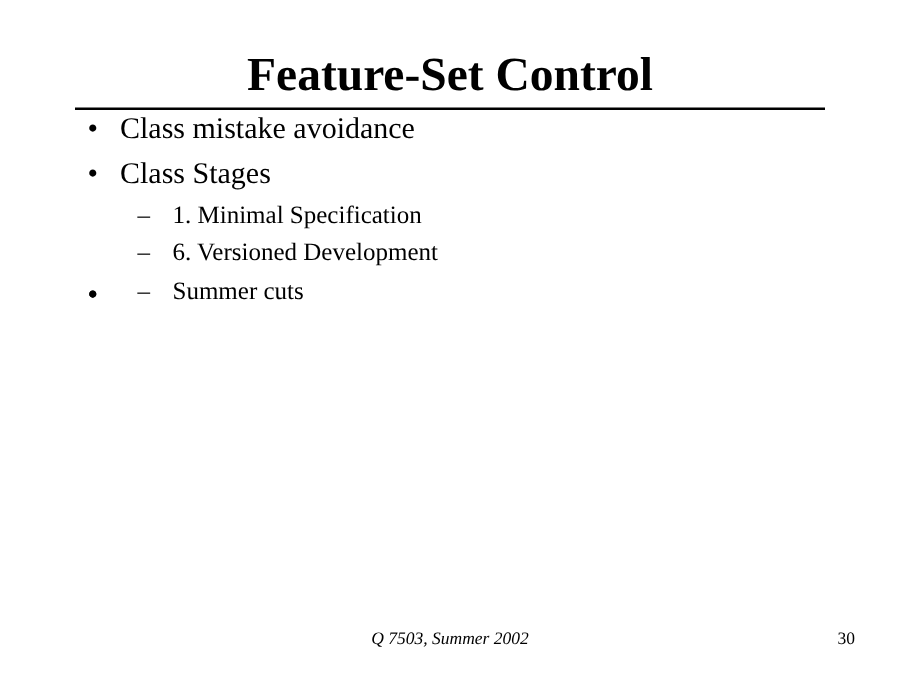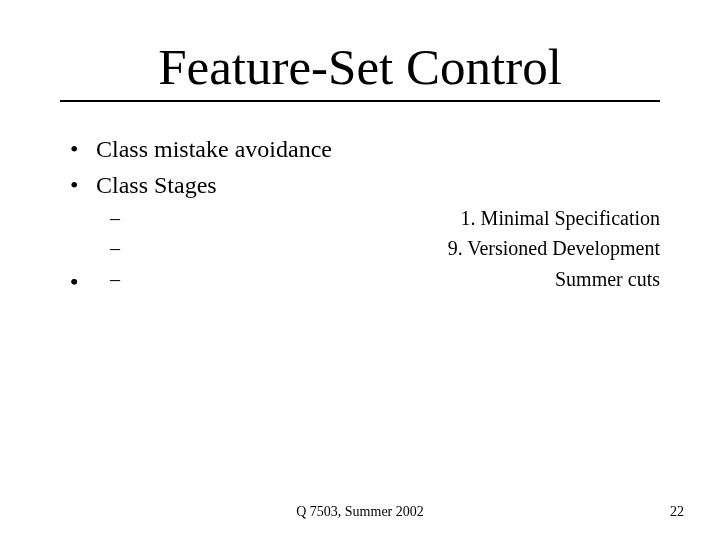--- a/index.html
+++ b/index.html
@@ -20,32 +20,31 @@
       width: 100%;
       height: 100%;
       padding: 38px 60px 0 60px;
       position: relative;
     }
     .title-wrap {
       text-align: center;
       margin-bottom: 0;
     }
     .title {
-      font-size: 51px;
-      font-weight: normal;
+      font-size: 38px;
+      font-weight: bold;
       display: inline-block;
     }
     .title-rule {
       border: none;
       border-top: 2px solid #000;
       margin: 4px 0 0 0;
       width: 100%;
     }
     .content {
-      padding-top: 32px;
       padding-left: 10px;
     }
     ul.level1 {
       list-style: none;
       font-size: 24px;
     }
     ul.level1 > li {
       position: relative;
       padding-left: 26px;
       margin-bottom: 6px;
@@ -56,21 +55,20 @@
       position: absolute;
       left: 0;
       top: 0;
       font-size: 24px;
     }
     ul.level2 {
       list-style: none;
       font-size: 20px;
       margin-top: 6px;
       margin-bottom: 4px;
-      text-align: right;
     }
     ul.level2 > li {
       position: relative;
       padding-left: 28px;
       margin-left: 14px;
       margin-bottom: 4px;
       line-height: 1.28;
     }
     ul.level2 > li::before {
       content: "–";
@@ -78,20 +76,21 @@
       left: 0;
       top: 0;
     }
     .footer-center {
       position: absolute;
       bottom: 20px;
       left: 0;
       width: 100%;
       text-align: center;
       font-size: 14px;
+      font-style: italic;
     }
     .footer-right {
       position: absolute;
       bottom: 20px;
       right: 36px;
       font-size: 14px;
     }
   </style>
 </head>
 <body>
@@ -107,31 +106,31 @@
       <li>
         <span>Class mistake avoidance</span>
       </li>
       <li>
         <span>Class Stages</span>
         <ul class="level2">
           <li>
             <span>1. Minimal Specification</span>
           </li>
           <li>
-            <span>9. Versioned Development</span>
+            <span>6. Versioned Development</span>
           </li>
         </ul>
       </li>
       <li>
       </li>
       <li>
         <ul class="level2">
           <li>
             <span>Summer cuts</span>
           </li>
         </ul>
       </li>
     </ul>
   </div>
 
   <div class="footer-center">Q 7503, Summer 2002</div>
-  <div class="footer-right">22</div>
+  <div class="footer-right">30</div>
 </div>
 
 </body></html>

